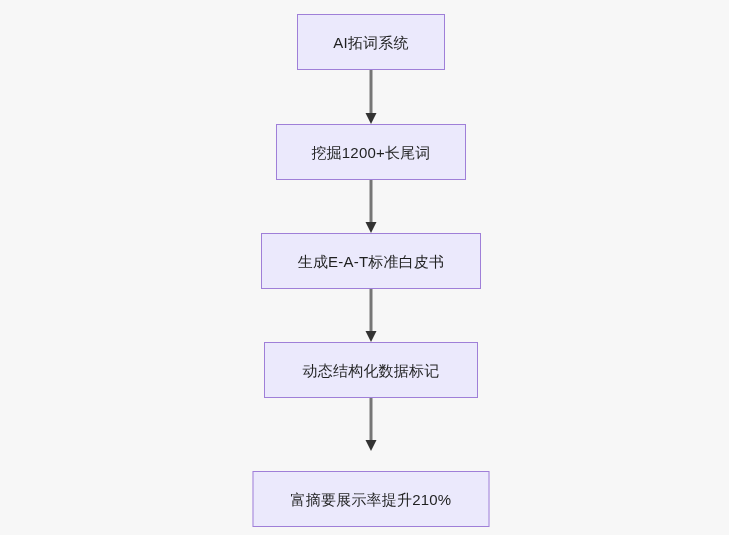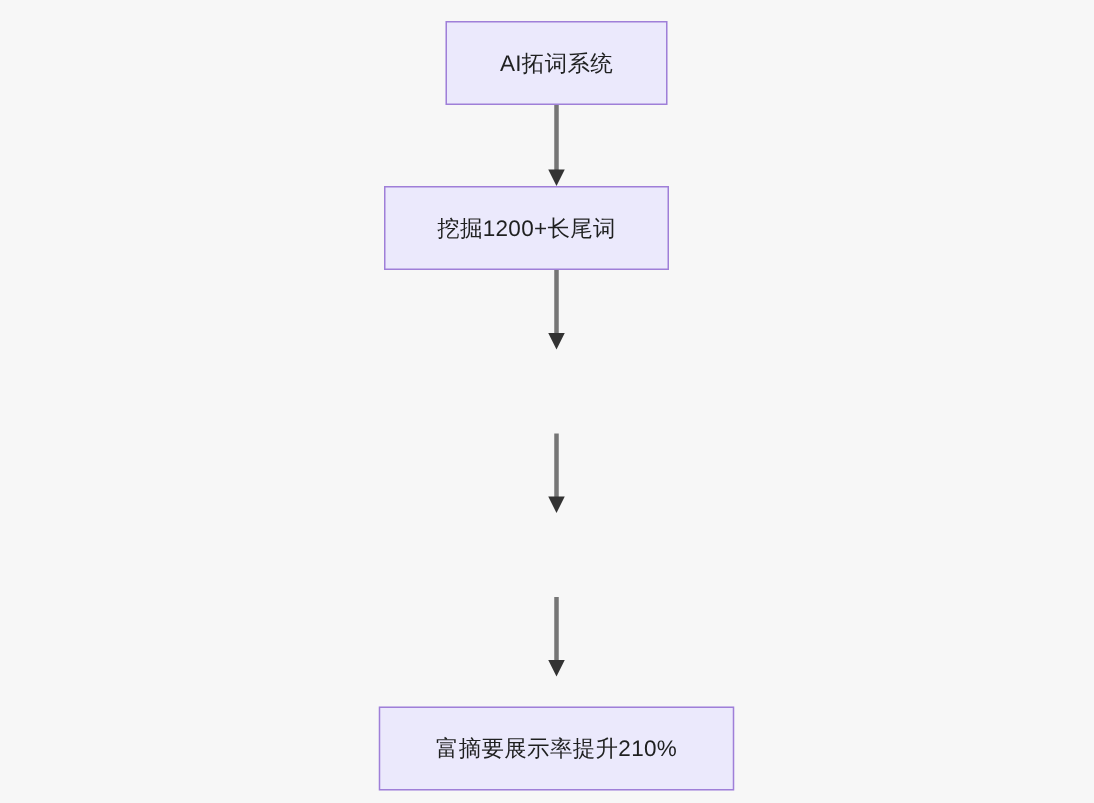--- a/index.html
+++ b/index.html
@@ -74,23 +74,29 @@
     <g>
       <line class="edge-line" x1="371" y1="398" x2="371" y2="443"></line>
       <polygon class="edge-head" points="371,451 365.5,440 376.5,440"></polygon>
     </g>
   </svg>
 
   <div class="node" style="left:371px; top:14px; width:148px;">
     <span class="node-label">AI拓词系统</span>
   </div>
 
-  <div class="node" style="left:351px; top:124px; width:190px;">
+  <div class="node" style="left:371px; top:124px; width:190px;">
     <span class="node-label">挖掘1200+长尾词</span>
   </div>
 
+  <div class="node" style="left:371px; top:233px; width:220px;">
+    <span class="node-label">生成E-A-T标准白皮书</span>
+  </div>
 
+  <div class="node" style="left:371px; top:342px; width:214px;">
+    <span class="node-label">动态结构化数据标记</span>
+  </div>
 
   <div class="node" style="left:371px; top:451px; width:237px;margin-top:20px;">
     <span class="node-label">富摘要展示率提升210%</span>
   </div>
 
 </div>
 
 </body></html>

